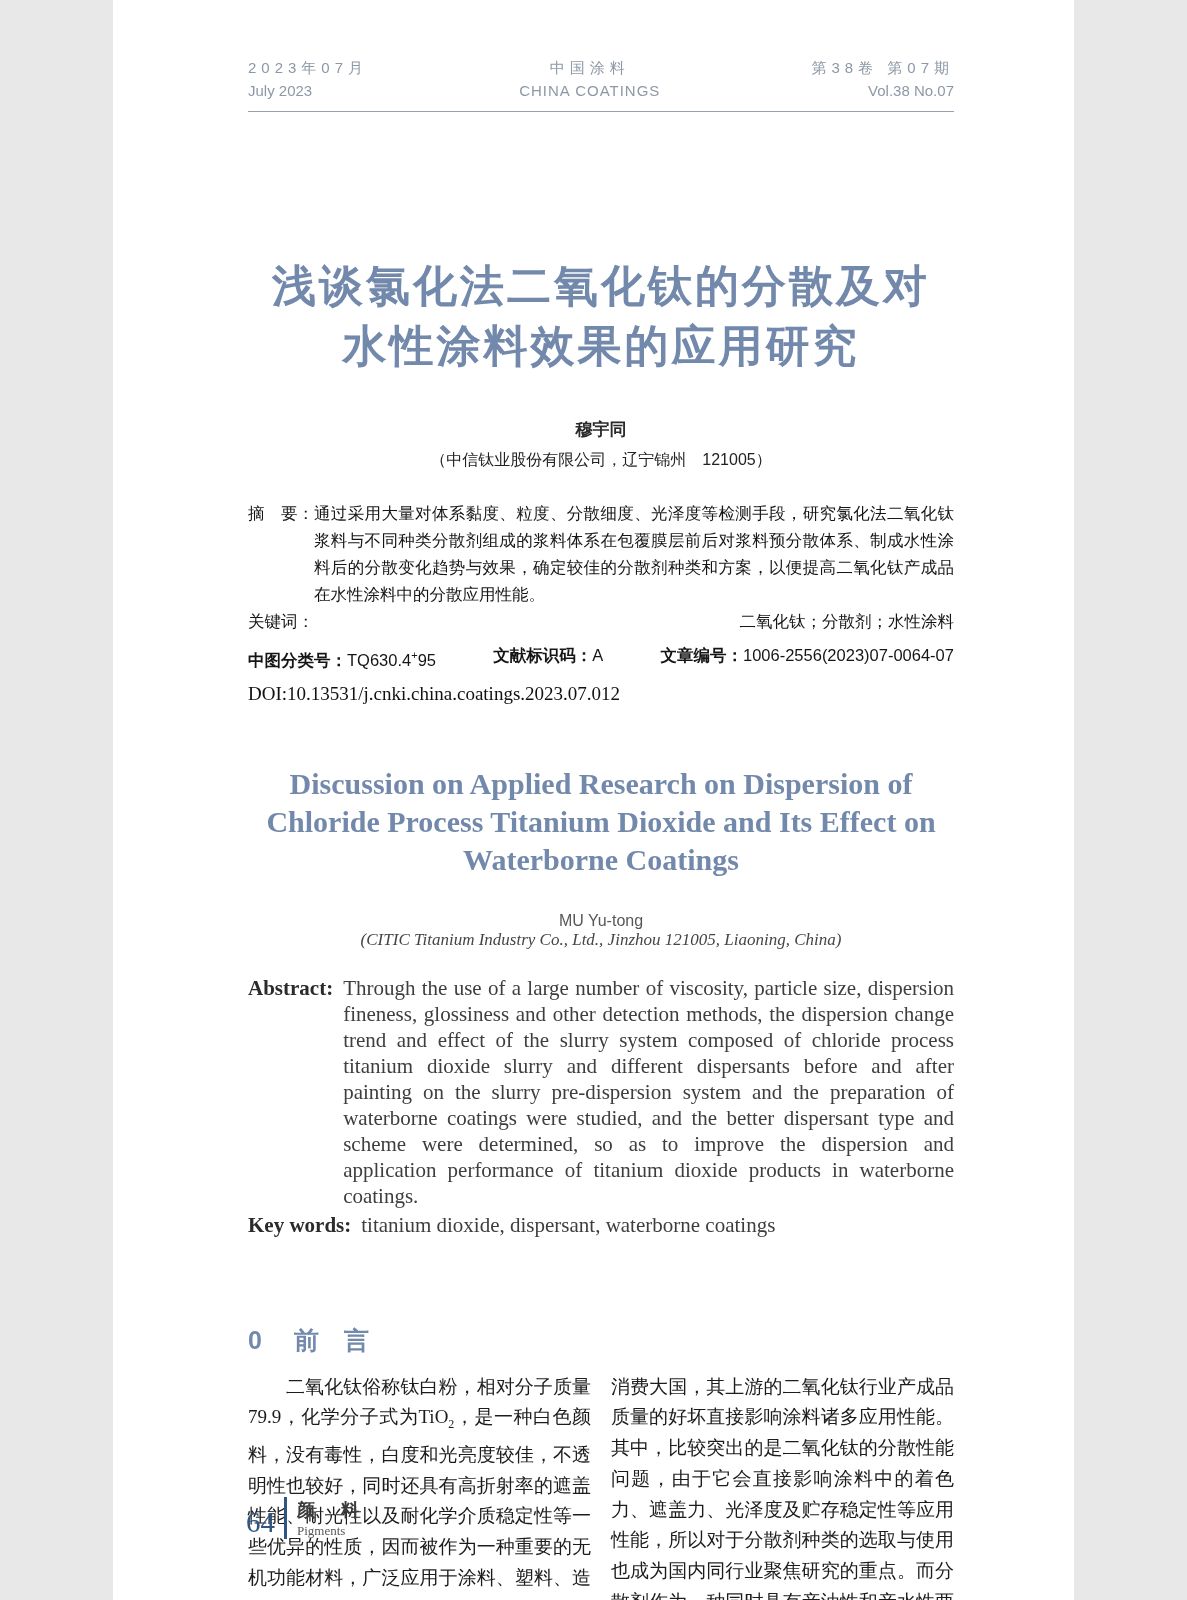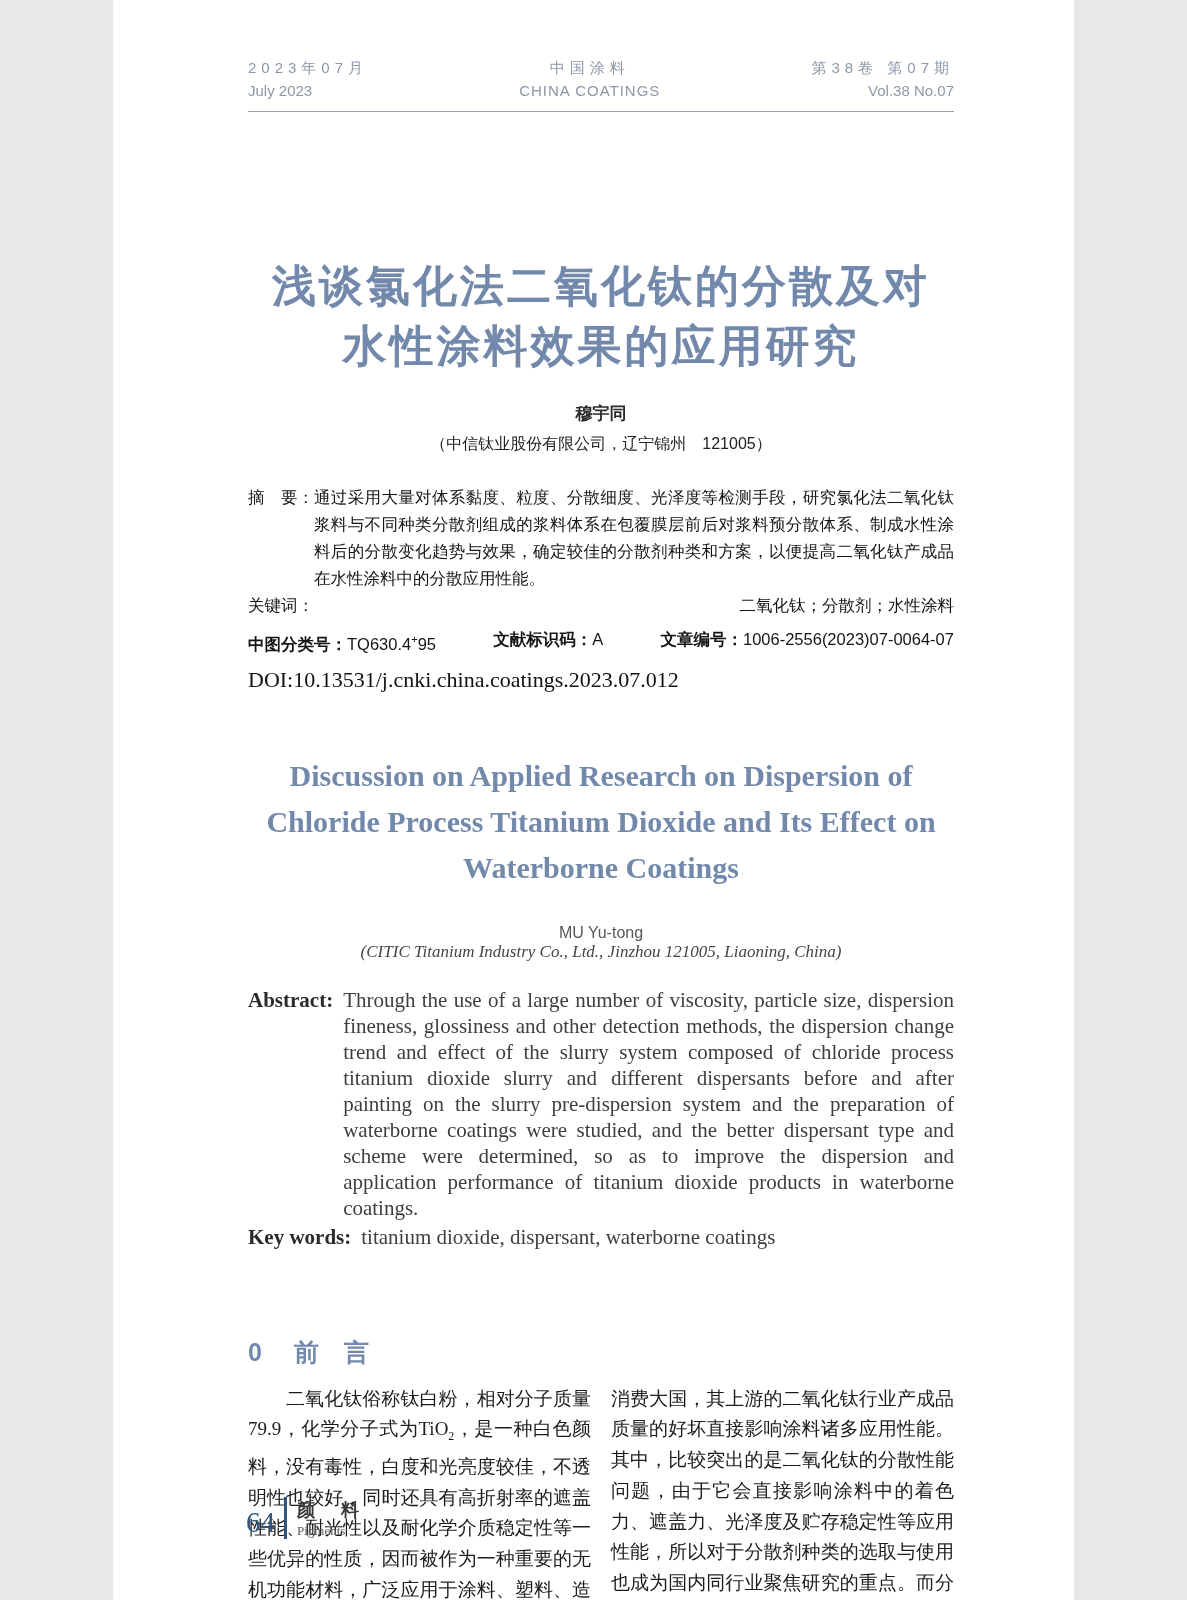--- a/index.html
+++ b/index.html
@@ -32,21 +32,21 @@
   .cn-title {
     margin-top:144px;
     text-align:center;
     font-family:"Liberation Sans", sans-serif;
     font-weight:bold;
     font-size:44px; line-height:60px;
     letter-spacing:3px;
     color:#7289ac;
   }
   .author-cn {
-    margin-top:26px; text-align:center;
+    margin-top:42px; text-align:center;
     font-family:"Liberation Sans", sans-serif;
     font-weight:bold; font-size:17px; color:#2a2a2a;
   }
   .affil-cn {
     margin-top:9px; text-align:center;
     font-family:"Liberation Sans", sans-serif;
     font-size:16px; color:#222;
   }
 
   
@@ -63,31 +63,31 @@
   .meta-line {
     display:flex; justify-content:space-between;
     margin-top:7px;
     font-family:"Liberation Sans", sans-serif;
     font-size:16.5px; color:#151515; line-height:27px;
   }
   .meta-line sup { font-size:11px; }
   .doi-line {
     margin-top:9px;
     font-family:"Liberation Serif", serif;
-    font-size:22px; color:#111;
+    font-size:19px; color:#111;
   }
 
   
   .en-title {
     margin:60px auto 0 auto;
     max-width:880px;
     text-align:center;
     font-family:"Liberation Serif", serif;
     font-weight:bold;
-    font-size:30px; line-height:46px;
+    font-size:30px; line-height:38px;
     color:#7289ac;
   }
   .en-author {
     margin-top:33px; text-align:center;
     font-family:"Liberation Sans", sans-serif;
     font-size:16px; color:#575757;
   }
   .en-affil {
     text-align:center;
     font-style:italic; font-size:17px; color:#454545;

